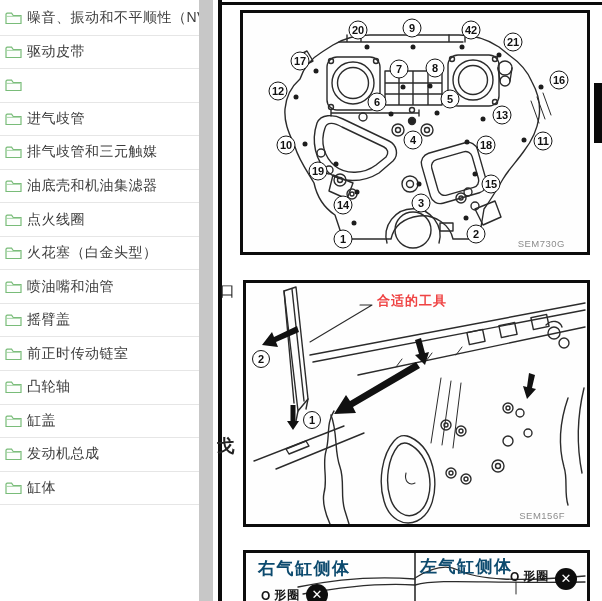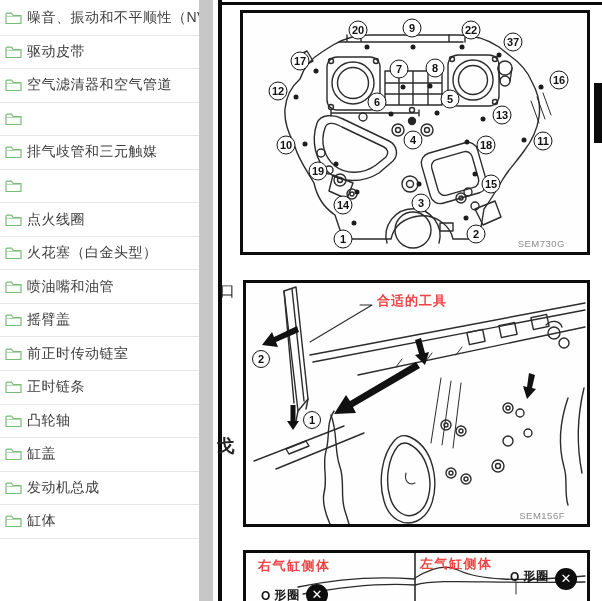--- a/index.html
+++ b/index.html
@@ -29,21 +29,21 @@
   .dbox3{left:243px;top:550px;width:347px;height:62px;}
   .dbox svg{position:absolute;left:0;top:0;}
   .fig-code{position:absolute;right:22px;bottom:3px;font-size:9.5px;color:#8c8c8c;letter-spacing:0.5px;font-family:"Liberation Sans","DejaVu Sans",sans-serif;}
   
   .callout{position:absolute;width:19px;height:19px;border:1.6px solid #151515;border-radius:50%;background:#fff;font-size:11px;font-weight:bold;color:#111;text-align:center;line-height:17px;transform:translate(-50%,-50%);box-sizing:border-box;}
   .bolt-dot{position:absolute;width:5px;height:5px;background:#1d1d1d;border-radius:50%;transform:translate(-50%,-50%);}
   
   .tool-label{position:absolute;left:131px;top:9px;font-size:13px;font-weight:bold;color:#ef4444;letter-spacing:1px;}
   .step-circle{position:absolute;width:18px;height:18px;border:1.6px solid #151515;border-radius:50%;background:#fff;font-size:11px;font-weight:bold;text-align:center;line-height:16px;transform:translate(-50%,-50%);box-sizing:border-box;color:#111;}
   
-  .bank-label{position:absolute;font-size:13px;font-weight:bold;color:#ef4444;letter-spacing:1.5px;}
+  .bank-label{position:absolute;font-size:17px;font-weight:bold;color:#0c4a6e;letter-spacing:1.5px;}
   .oring{position:absolute;display:flex;align-items:center;gap:4px;}
   .oring .osym{font-size:12px;font-weight:bold;color:#161616;}
   .oring .otext{font-size:12px;font-weight:bold;color:#161616;letter-spacing:1px;}
   .xmark{position:absolute;width:22px;height:22px;border-radius:50%;background:#0d0d0d;color:#fff;font-size:13px;font-weight:bold;text-align:center;line-height:22px;}
 </style>
 </head>
 <body>
 
 <div class="sidebar">
   <div>
@@ -65,46 +65,47 @@
         </span>
         <span class="side-label">驱动皮带</span>
       </div>
       <div class="side-item">
         <span class="folder">
           <svg width="17" height="14" viewBox="0 0 17 14">
             <path d="M1 3 L1 12.5 L16 12.5 L16 4.5 L8.2 4.5 L6.6 2.2 L2 2.2 Z" fill="#fcfefc" stroke="#79bc79" stroke-width="1.2"></path>
             <path d="M1.6 5.4 L15.4 5.4" stroke="#9ccf9c" stroke-width="0.9"></path>
           </svg>
         </span>
-        <span class="side-label">空气滤清器和空气管道</span>
-      </div>
-      <div class="side-item">
-        <span class="folder">
-          <svg width="17" height="14" viewBox="0 0 17 14">
-            <path d="M1 3 L1 12.5 L16 12.5 L16 4.5 L8.2 4.5 L6.6 2.2 L2 2.2 Z" fill="#fcfefc" stroke="#79bc79" stroke-width="1.2"></path>
-            <path d="M1.6 5.4 L15.4 5.4" stroke="#9ccf9c" stroke-width="0.9"></path>
-          </svg>
-        </span>
+      </div>
+      <div class="side-item">
+        <span class="folder">
+          <svg width="17" height="14" viewBox="0 0 17 14">
+            <path d="M1 3 L1 12.5 L16 12.5 L16 4.5 L8.2 4.5 L6.6 2.2 L2 2.2 Z" fill="#fcfefc" stroke="#79bc79" stroke-width="1.2"></path>
+            <path d="M1.6 5.4 L15.4 5.4" stroke="#9ccf9c" stroke-width="0.9"></path>
+          </svg>
+        </span>
+        <span class="side-label">进气歧管</span>
       </div>
       <div class="side-item">
         <span class="folder">
           <svg width="17" height="14" viewBox="0 0 17 14">
             <path d="M1 3 L1 12.5 L16 12.5 L16 4.5 L8.2 4.5 L6.6 2.2 L2 2.2 Z" fill="#fcfefc" stroke="#79bc79" stroke-width="1.2"></path>
             <path d="M1.6 5.4 L15.4 5.4" stroke="#9ccf9c" stroke-width="0.9"></path>
           </svg>
         </span>
         <span class="side-label">排气歧管和三元触媒</span>
       </div>
       <div class="side-item">
         <span class="folder">
           <svg width="17" height="14" viewBox="0 0 17 14">
             <path d="M1 3 L1 12.5 L16 12.5 L16 4.5 L8.2 4.5 L6.6 2.2 L2 2.2 Z" fill="#fcfefc" stroke="#79bc79" stroke-width="1.2"></path>
             <path d="M1.6 5.4 L15.4 5.4" stroke="#9ccf9c" stroke-width="0.9"></path>
           </svg>
         </span>
+        <span class="side-label">油底壳和机油集滤器</span>
       </div>
       <div class="side-item">
         <span class="folder">
           <svg width="17" height="14" viewBox="0 0 17 14">
             <path d="M1 3 L1 12.5 L16 12.5 L16 4.5 L8.2 4.5 L6.6 2.2 L2 2.2 Z" fill="#fcfefc" stroke="#79bc79" stroke-width="1.2"></path>
             <path d="M1.6 5.4 L15.4 5.4" stroke="#9ccf9c" stroke-width="0.9"></path>
           </svg>
         </span>
         <span class="side-label">点火线圈</span>
       </div>
@@ -136,29 +137,20 @@
         <span class="side-label">摇臂盖</span>
       </div>
       <div class="side-item">
         <span class="folder">
           <svg width="17" height="14" viewBox="0 0 17 14">
             <path d="M1 3 L1 12.5 L16 12.5 L16 4.5 L8.2 4.5 L6.6 2.2 L2 2.2 Z" fill="#fcfefc" stroke="#79bc79" stroke-width="1.2"></path>
             <path d="M1.6 5.4 L15.4 5.4" stroke="#9ccf9c" stroke-width="0.9"></path>
           </svg>
         </span>
         <span class="side-label">前正时传动链室</span>
-      </div>
-      <div class="side-item">
-        <span class="folder">
-          <svg width="17" height="14" viewBox="0 0 17 14">
-            <path d="M1 3 L1 12.5 L16 12.5 L16 4.5 L8.2 4.5 L6.6 2.2 L2 2.2 Z" fill="#fcfefc" stroke="#79bc79" stroke-width="1.2"></path>
-            <path d="M1.6 5.4 L15.4 5.4" stroke="#9ccf9c" stroke-width="0.9"></path>
-          </svg>
-        </span>
-        <span class="side-label">正时链条</span>
       </div>
       <div class="side-item">
         <span class="folder">
           <svg width="17" height="14" viewBox="0 0 17 14">
             <path d="M1 3 L1 12.5 L16 12.5 L16 4.5 L8.2 4.5 L6.6 2.2 L2 2.2 Z" fill="#fcfefc" stroke="#79bc79" stroke-width="1.2"></path>
             <path d="M1.6 5.4 L15.4 5.4" stroke="#9ccf9c" stroke-width="0.9"></path>
           </svg>
         </span>
         <span class="side-label">凸轮轴</span>
       </div>
@@ -302,23 +294,23 @@
       <div class="callout" style="left: 316px; top: 67px;">16</div>
       <div class="bolt-dot" style="left: 72.9779px; top: 58.2814px;"></div>
       <div class="callout" style="left: 57px; top: 48px;">17</div>
       <div class="bolt-dot" style="left: 224.186px; top: 129.35px;"></div>
       <div class="callout" style="left: 243px; top: 132px;">18</div>
       <div class="bolt-dot" style="left: 92.8128px; top: 151.389px;"></div>
       <div class="callout" style="left: 75px; top: 158px;">19</div>
       <div class="bolt-dot" style="left: 124.065px; top: 33.6982px;"></div>
       <div class="callout" style="left: 115px; top: 17px;">20</div>
       <div class="bolt-dot" style="left: 256.218px; top: 42.0788px;"></div>
-      <div class="callout" style="left: 270px; top: 29px;">37</div>
+      <div class="callout" style="left: 270px; top: 29px;">21</div>
       <div class="bolt-dot" style="left: 219.059px; top: 33.7647px;"></div>
-      <div class="callout" style="left: 228px; top: 17px;">22</div>
+      <div class="callout" style="left: 228px; top: 17px;">42</div>
     </div>
   <div class="fig-code">SEM730G</div>
 </div>
 
 <div class="dbox dbox2">
   <svg width="341" height="241" viewBox="0 0 341 241">
     <g stroke="#2b2b2b" stroke-width="1.4" fill="none" stroke-linejoin="round" stroke-linecap="round">
 
       <path d="M38,8 L50,4 L62,116 L52,128 Z"></path>
       <path d="M46,6 L58,118 M38,8 L48,120 M52,128 L50,138 M62,116 L60,126"></path>

